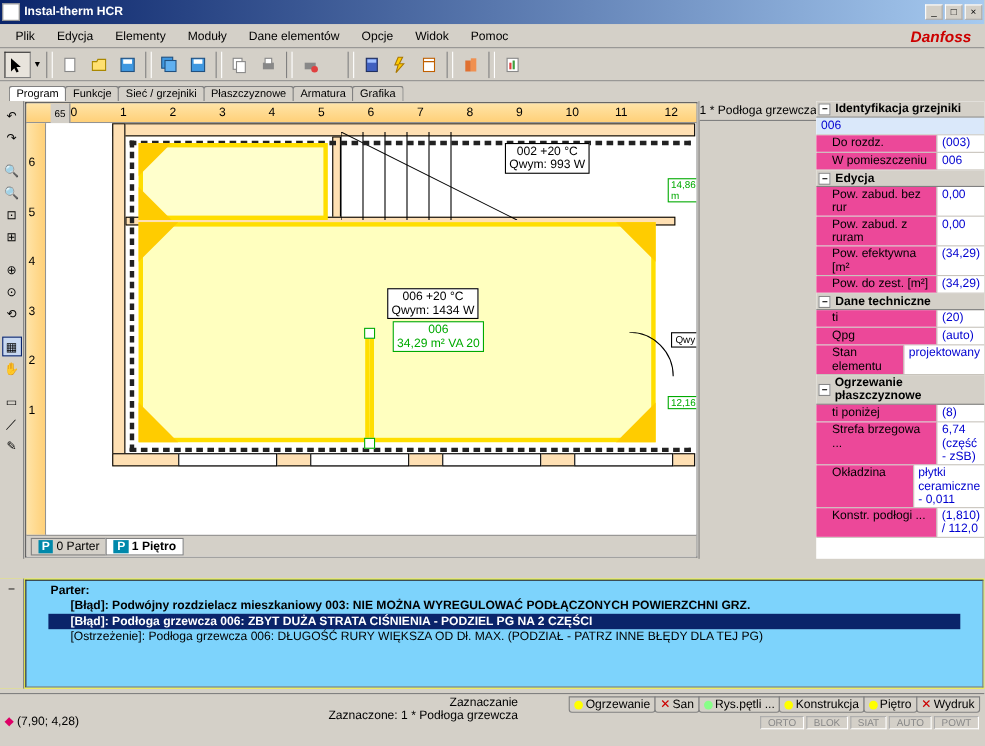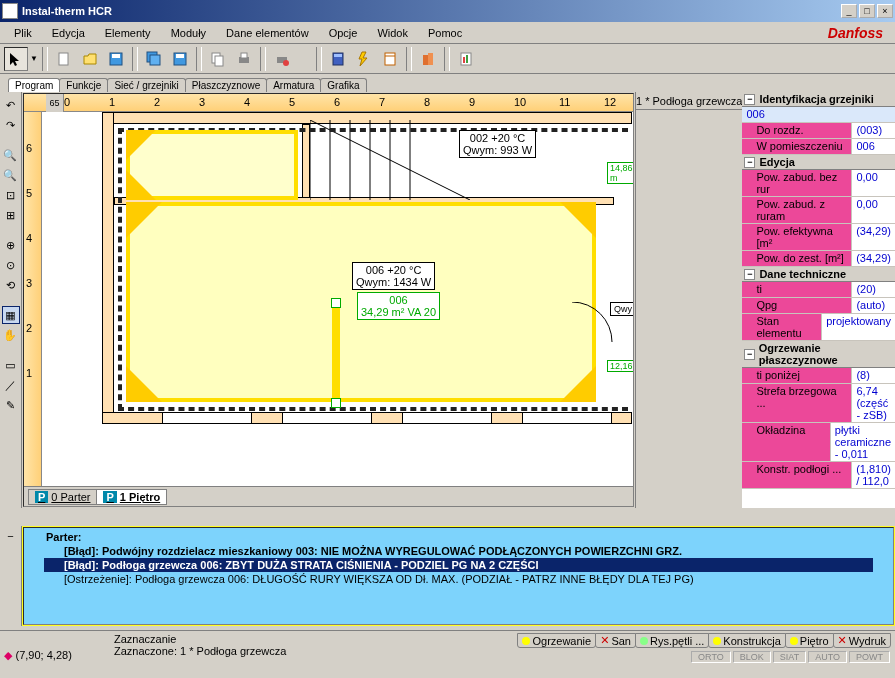--- a/index.html
+++ b/index.html
@@ -33,42 +33,42 @@
 .canvas { flex:1; background:#fff; position:relative; overflow:hidden; }
 .floorplan { position:absolute; left:10px; top:-10px; }
 .wall { position:absolute; background:#ffe0b3; border:1px solid #000; }
 .dashwall { position:absolute; border:2px dashed #222; }
 .heatzone { position:absolute; background:rgba(255,255,0,0.25); border:4px solid #ffde00; }
 .tri { position:absolute; width:0; height:0; }
 .roomlabel { position:absolute; background:#fff; border:1px solid #000; padding:1px 3px; font-size:9px; text-align:center; white-space:nowrap; }
 .roomlabel.green { border:1px solid #0a0; color:#0a0; }
 .greenval { position:absolute; color:#0a0; font-size:9px; border:1px solid #0a0; background:#fff; padding:0 2px; }
 .floortabs { height:20px; background:#d4d0c8; display:flex; align-items:center; padding-left:4px; border-top:1px solid #808080; }
-.ftab { border:1px solid #808080; padding:1px 6px; font-size:10px; background:#d4d0c8; margin-right:-1px;text-decoration:underline; }
+.ftab { border:1px solid #808080; padding:1px 6px; font-size:10px; background:#d4d0c8; margin-right:-1px; }
 .ftab.active { background:#fff; font-weight:bold; }
 .ftab .p { background:#08a; color:#fff; padding:0 3px; margin-right:3px; font-weight:bold; }
 .propanel { width:260px; background:#d4d0c8; display:flex; flex-direction:row; border-left:1px solid #808080; }
 .prophead { height:18px; background:#d4d0c8; text-align:center; line-height:18px; border-bottom:1px solid #808080; }
 .propgrid { flex:1; overflow:auto; background:#fff; }
 .pgroup { background:#d4d0c8; border-bottom:1px solid #808080; padding:1px 2px; font-weight:bold; display:flex; align-items:center; }
 .pgroup .pm { width:11px; height:11px; border:1px solid #888; background:#fff; text-align:center; line-height:9px; margin-right:4px; font-size:9px; }
 .prow { display:flex; border-bottom:1px solid #c8c4bc; min-height:16px; }
 .prow .k { width:110px; padding:1px 4px 1px 14px; background:#ec4899; border-right:1px solid #c8c4bc; }
 .prow .v { flex:1; padding:1px 4px; color:#0000d0; }
 .prow.sel .k { background:#c8d8f0; }
 .prow.sel .v { background:#dae8fa; }
 .warnbox { background:#ffff20; padding:3px 4px; font-size:10px; color:#b00000; border-top:1px solid #808080; }
 .errpanel { position:absolute; left:0; right:0; top:526px; height:100px; background:#ffff20; display:flex; }
 .errside { width:22px; background:#d4d0c8; border-right:1px solid #808080; }
 .errbody { flex:1; border:1px inset #808080; margin:1px; background:#7dd3fc; padding:2px 20px; overflow:auto; }
 .errbody .ln { padding:1px 2px; white-space:nowrap; }
 .errbody .ln.sel { background:#0a246a; color:#fff; }
 .statusbar { position:absolute; left:0; right:0; bottom:0; height:48px; background:#d4d0c8; border-top:1px solid #808080; display:flex; align-items:flex-start; padding:2px 4px; font-size:10px; }
 .statusbar .coord { width:110px; padding-top:16px; }
-.statusbar .mid { flex:1; text-align:left; }
+.statusbar .mid { flex:1; text-align:right; }
 .statusbar .tabs2 { display:flex; align-items:center; flex-wrap:wrap; justify-content:flex-end; }
 .stab { border:1px solid #808080; padding:0 4px; margin-left:-1px; background:#d4d0c8; font-size:10px; border-radius:0 0 3px 3px; display:flex; align-items:center; gap:2px; }
 .stab .dot { width:8px; height:8px; border-radius:50%; display:inline-block; }
 .sbtn { border:1px inset #fff; padding:0 6px; margin:1px; background:#d4d0c8; color:#888; font-size:9px; }
 </style>
 </head>
 <body>
 
 <div class="titlebar">
   <span class="icon"></span>

